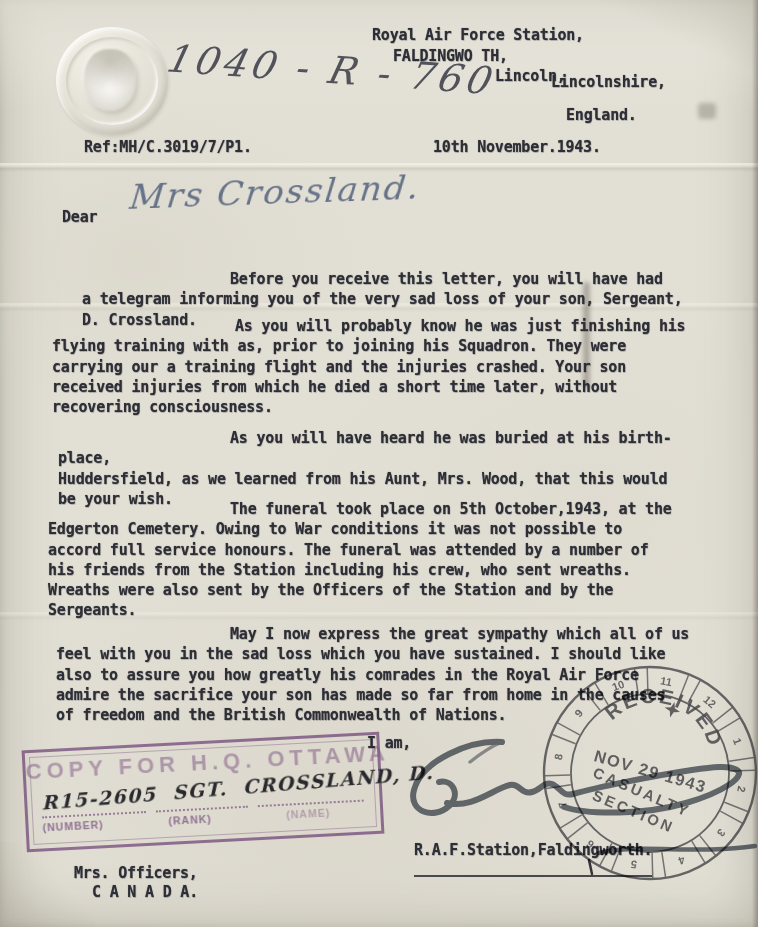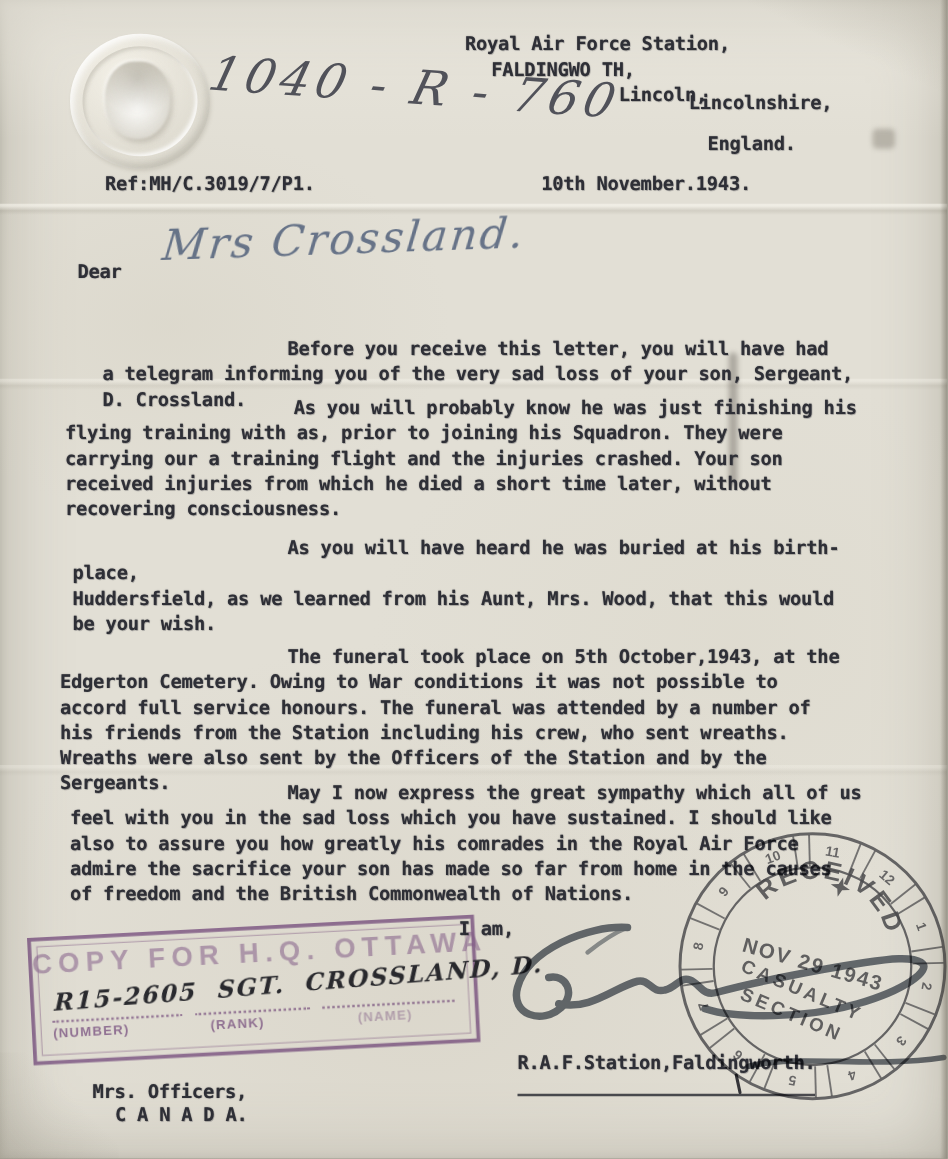--- a/index.html
+++ b/index.html
@@ -102,21 +102,21 @@
 a telegram informing you of the very sad loss of your son, Sergeant,
 D. Crossland.</div>
   <div class="tw" style="left:52px;top:316px;width:658px;text-indent:183px;">As you will probably know he was just finishing his
 flying training with as, prior to joining his Squadron.  They were
 carrying our a training flight and the injuries crashed. Your son
 received injuries from which he died a short time later, without
 recovering consciousness.</div>
   <div class="tw" style="left:58px;top:428px;width:652px;text-indent:172px;">As you will have heard he was buried at his birth-place,
 Huddersfield, as we learned from his Aunt, Mrs. Wood, that this would
 be your wish.</div>
-  <div class="tw" style="left:48px;top:499px;width:663px;text-indent:182px;margin-top:16px;">The funeral took place on 5th October,1943, at the
+  <div class="tw" style="left:48px;top:499px;width:663px;text-indent:182px;">The funeral took place on 5th October,1943, at the
 Edgerton Cemetery.  Owing to War conditions it was not possible to
 accord full service honours. The funeral was attended by a number of
 his friends from the Station including his crew, who sent wreaths.
 Wreaths were also sent by the Officers of the Station and by the
 Sergeants.</div>
   <div class="tw" style="left:56px;top:624px;width:655px;text-indent:174px;">May I now express the great sympathy which all of us
 feel with you in the sad loss which you have sustained. I should like
 also to assure you how greatly his comrades in the Royal Air Force
 admire the sacrifice your son has made so far from home in the causes
 of freedom and the British Commonwealth of Nations.</div>

